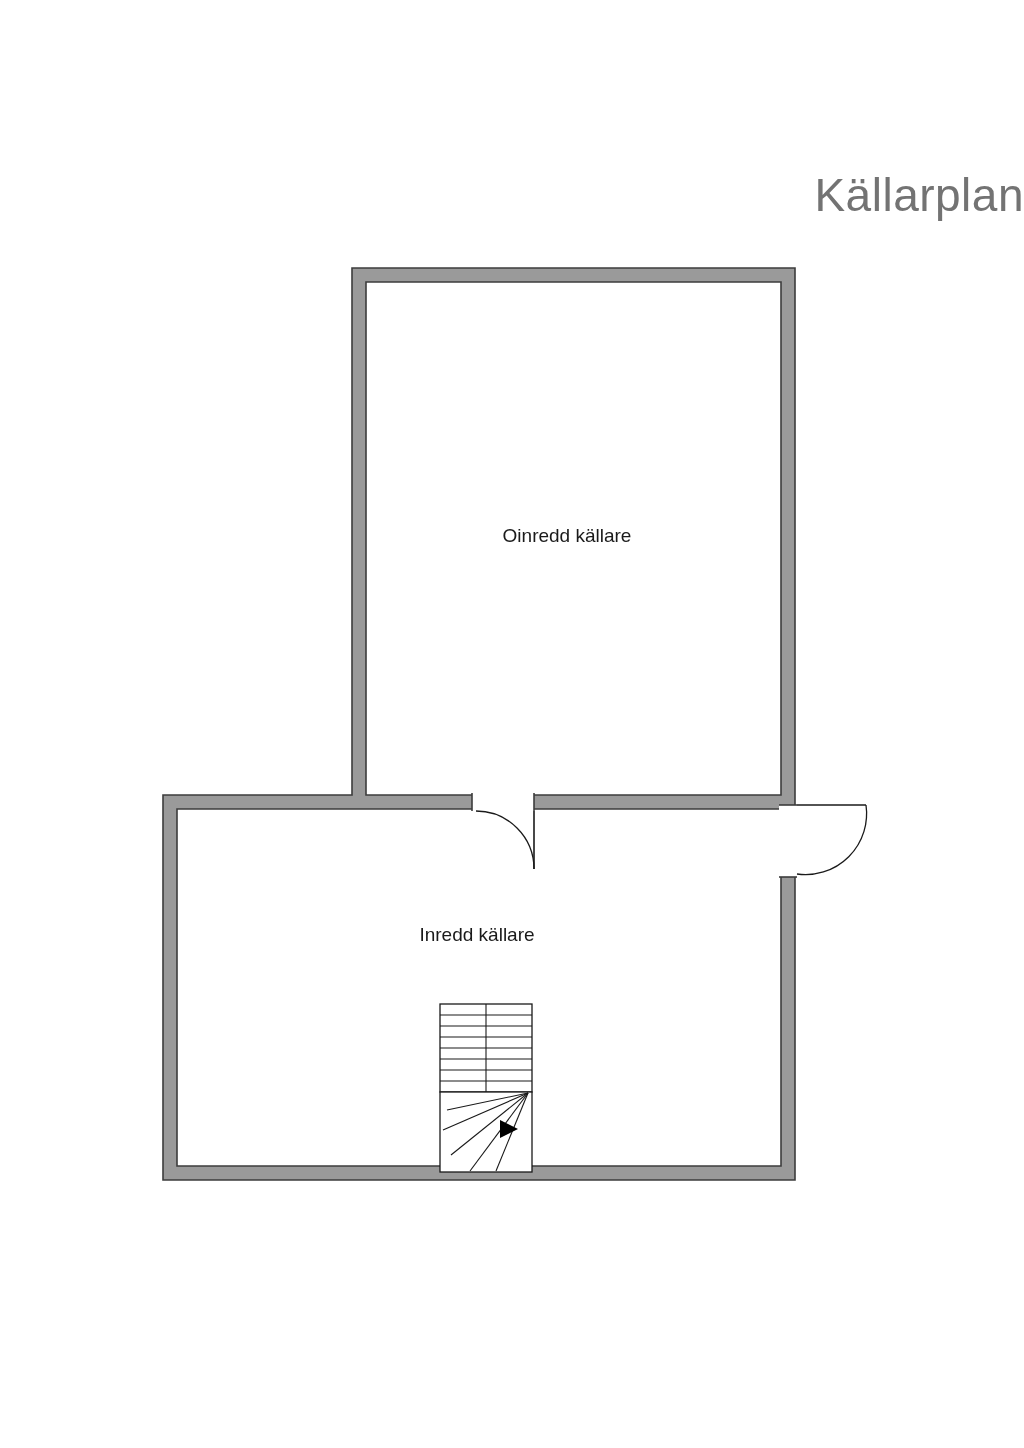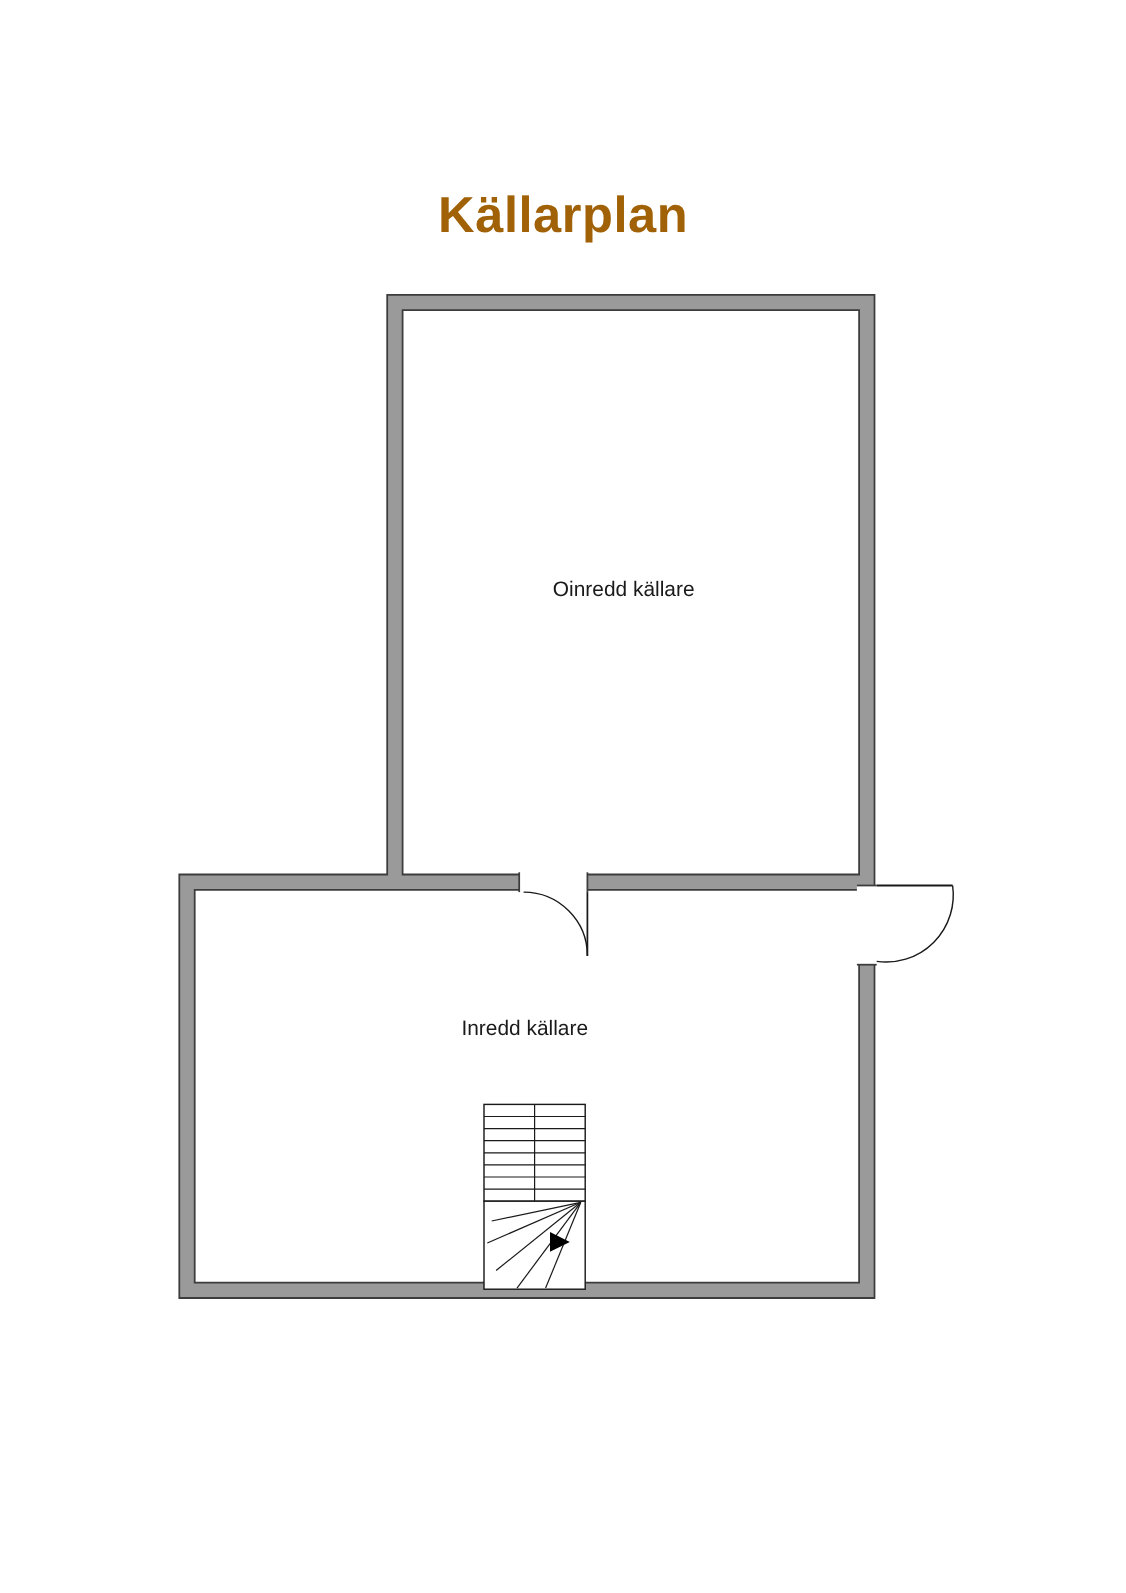--- a/index.html
+++ b/index.html
@@ -12,24 +12,24 @@
     height: 1448px;
     position: relative;
     font-family: "Liberation Sans", sans-serif;
     overflow: hidden;
   }
   #floorplan-title {
     position: absolute;
     left: 0;
     top: 168px;
     width: 1024px;
-    text-align: center;
+    text-align: right;
     font-size: 46px;
-    font-weight: 700;
-    color: #a16207;
+    font-weight: 400;
+    color: #737373;
     letter-spacing: 0.5px;
   }
   #plan-svg {
     position: absolute;
     left: 0;
     top: 0;
   }
   .room-label {
     font-family: "Liberation Sans", sans-serif;
     font-size: 19px;

